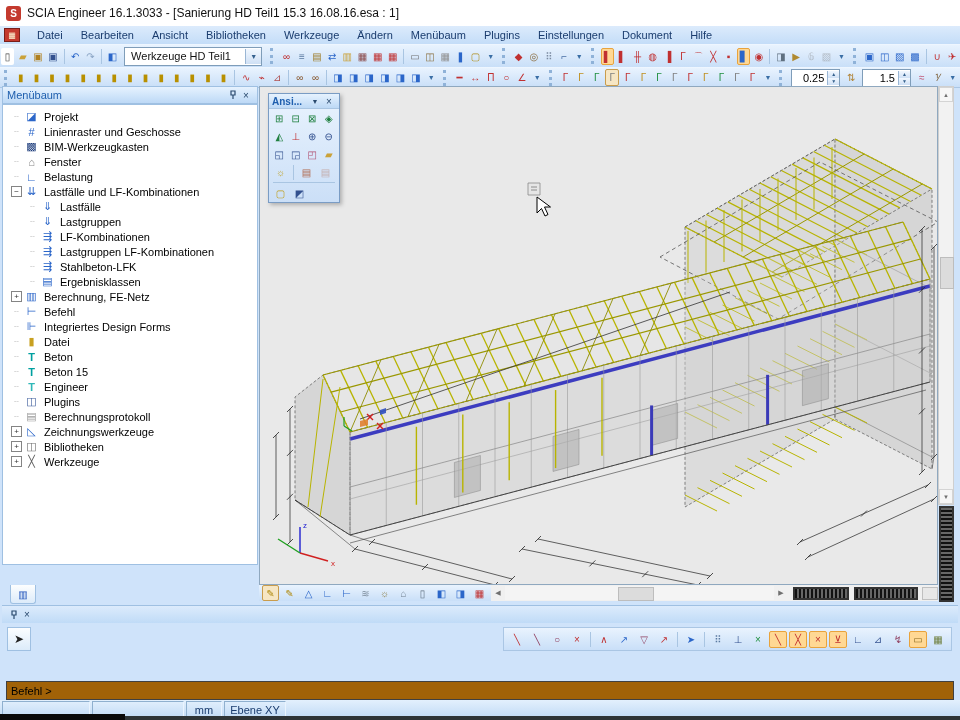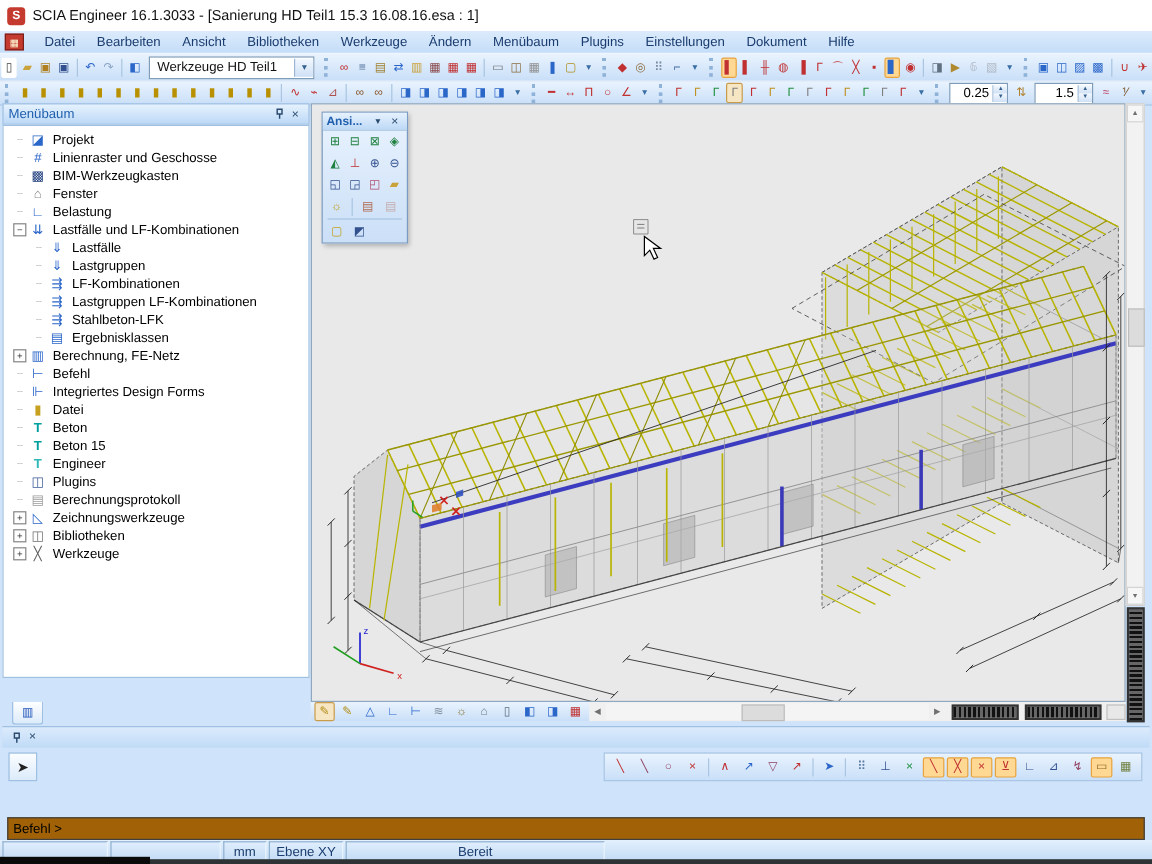--- a/index.html
+++ b/index.html
@@ -784,18 +784,17 @@
     <div id="cmdinput">
       <span>Befehl &gt;</span>
     </div>
   </div>
 
   <div id="statusbar">
       <span class="scell" style="width: 88px;"></span>
       <span class="scell" style="width: 92px;"></span>
       <span class="scell" style="width: 36px;">mm</span>
       <span class="scell" style="width: 62px;">Ebene XY</span>
-      <span class="scell" style="width: 216px;">Bereit</span>
     </div>
   <div id="bottomedge">
       <span class="blk"></span>
     </div>
 </div>
 
 </body></html>

